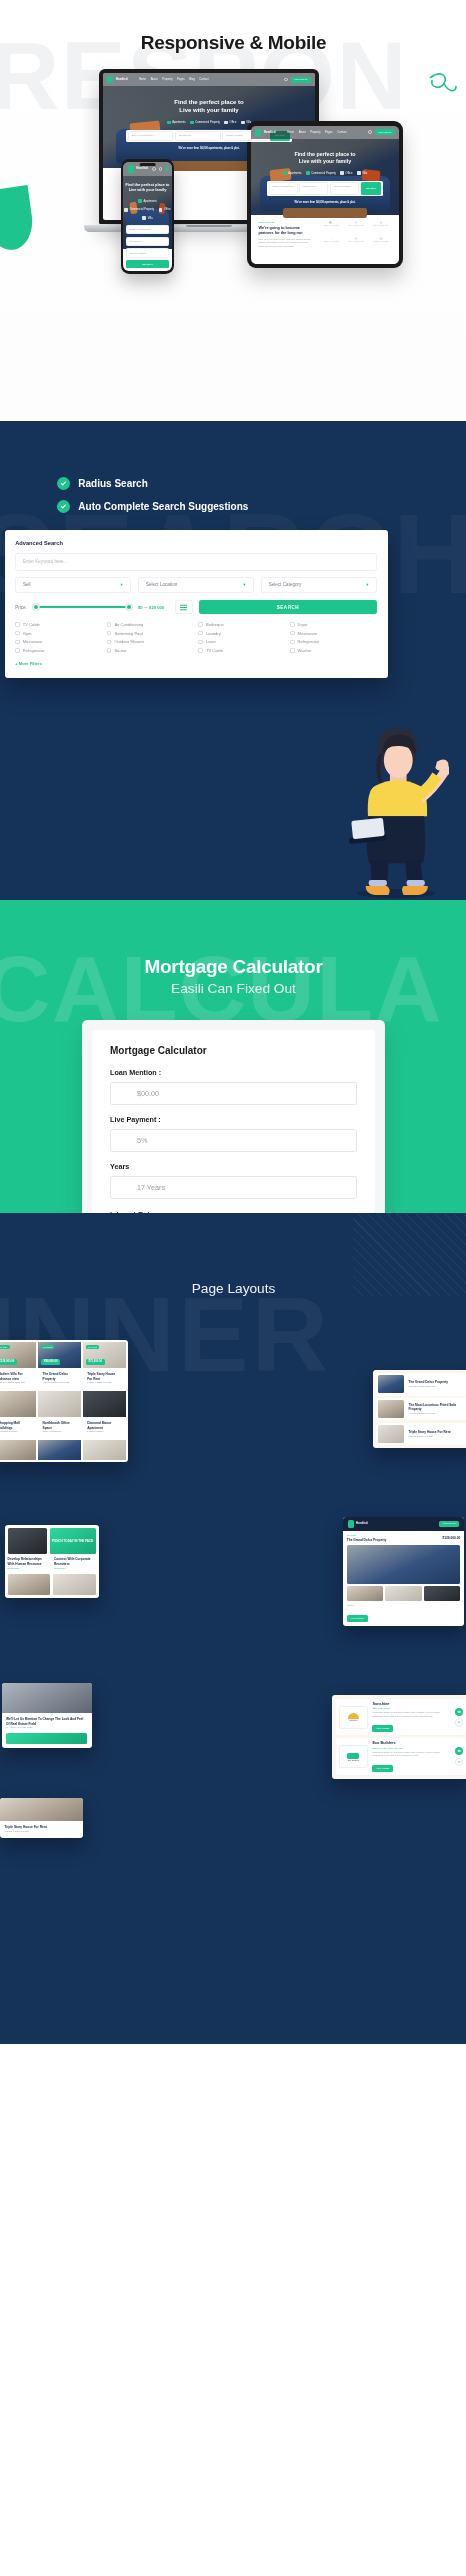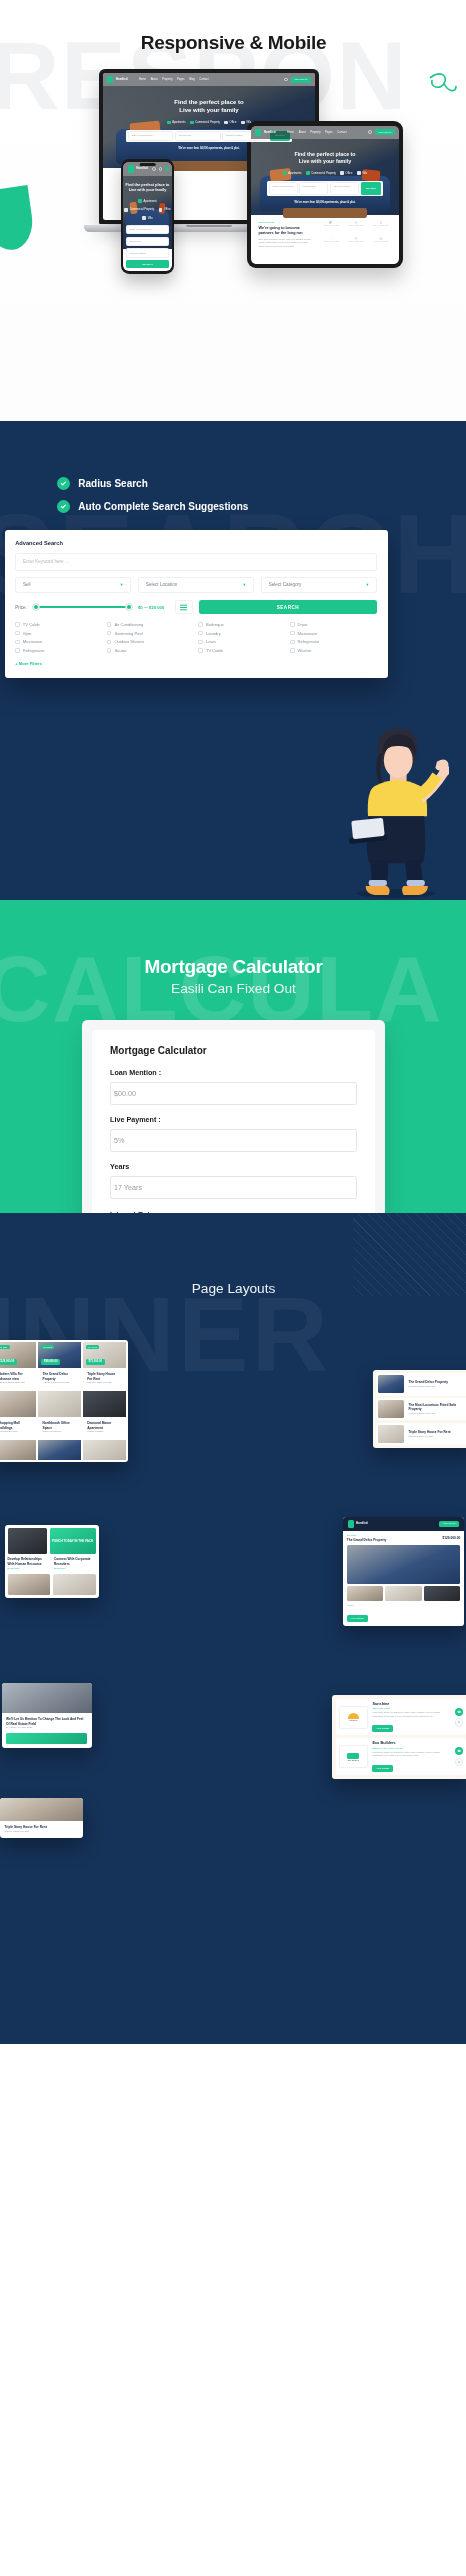--- a/index.html
+++ b/index.html
@@ -252,21 +252,21 @@
   }
   .calc-outer{
     position:relative; z-index:4; width: 303px; margin: 24px auto 0;
     background:#f4f6f8; border-radius:5.3px; padding: 10px;
     box-shadow: 0 12px 26px rgba(0,0,0,.13);
   }
   .calc-card{ background:#fff; border-radius:3.8px; padding: 15px 18px 16.7px; }
   .calc-card h3{ font-size:10px; font-weight:700; color:#1b1b1b; margin-bottom:12px; }
   .calc-card .lab{ font-size:7.2px; font-weight:700; color:#1b1b1b; margin-bottom:4.6px; }
   .calc-card .inp{
-    border:0.8px solid #e4e7ea; border-radius:2.3px; padding:6px 3px;
+    border:0.8px solid #e4e7ea; border-radius:2.3px; padding:6px 26px;
     font-size:7.2px; color:#9aa1a9; margin-bottom:10.6px;
   }
 
   
   .sec-inner{
     position:relative; background:#153258; overflow:hidden;
     padding-top: 33px; min-height: 831px;
   }
   .ghost-inner{
     top: 61px; left: -13.7px; font-size: 106px;

